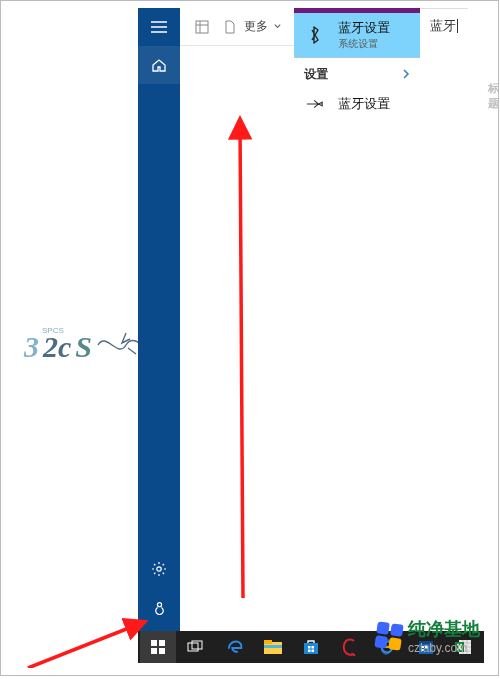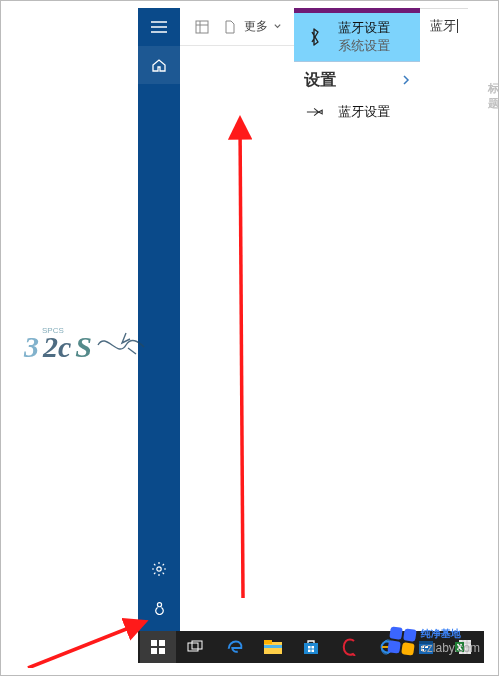--- a/index.html
+++ b/index.html
@@ -19,22 +19,22 @@
     .panel-header { height: 38px; border-bottom: 1px solid #e5e5e5; display: flex; align-items: center; padding: 0 8px; color: #666; }
     .hdr-icon { width: 28px; display: flex; align-items: center; justify-content: center; }
     .hdr-more { margin-left: auto; font-size: 12px; color: #444; padding-right: 4px; }
 
     .panel-body { flex: 1; overflow: hidden; }
     .section-label { font-size: 12px; color: #333; padding: 6px 10px; font-weight: 600; }
     .result { display: flex; align-items: center; padding: 6px 10px; gap: 12px; }
     .result.selected { background: #7dd3fc; border-top: 5px solid #701a75; border-bottom: 1px solid #a9c8e2; }
     .result .ico { width: 22px; display: flex; justify-content: center; color: #333; }
     .result .tx .t1 { font-size: 13px; color: #111; }
-    .result .tx .t2 { font-size: 13px; color: #5a5a5a; }
-    .sub-section { display: flex; align-items: center; padding: 8px 10px 6px 10px; font-size: 16px; color: #333; font-weight: 600; }
+    .result .tx .t2 { font-size: 10px; color: #5a5a5a; }
+    .sub-section { display: flex; align-items: center; padding: 8px 10px 6px 10px; font-size: 12px; color: #333; font-weight: 600; }
     .sub-section .chev { margin-left: auto; color: #3a7bbf; font-size: 11px; }
 
     .searchbox { height: 34px; border-top: 1px solid #ddd; display: flex; align-items: center; padding: 0 10px; font-size: 13px; color: #333; }
     .cursor { display: inline-block; width: 1px; height: 14px; background: #333; margin-left: 1px; vertical-align: -2px; }
 
     
     .taskbar { position: absolute; left: 130px; right: 8px; bottom: 8px; height: 32px; background: #1f1f1f; display: flex; align-items: center; padding: 0 2px; gap: 2px; }
     .tb-btn { width: 38px; height: 100%; display: flex; align-items: center; justify-content: center; color: #fff; }
     .tb-btn.active { background: #3a3a3a; }
 
@@ -43,21 +43,21 @@
 
     
     .wm1 { position: absolute; left: 16px; top: 320px; color: #8aa; opacity: 0.8; display: flex; align-items: center; gap: 4px; pointer-events: none; }
     .wm1 .b { font-family: Georgia, serif; font-style: italic; font-weight: bold; font-size: 30px; color: #64a0c0; position: relative; }
     .wm1 .s { position: absolute; font-size: 8px; color: #69a; }
     .wm1 .swirl { color: #234863; }
 
     .wm2 { position: absolute; right: 12px; bottom: 16px; display: flex; align-items: center; gap: 6px; pointer-events: none; }
     .wm2 .logo { width: 26px; height: 26px; display: grid; grid-template: 1fr 1fr / 1fr 1fr; gap: 2px; transform: rotate(8deg); }
     .wm2 .logo span { border-radius: 3px; }
-    .wm2 .tx1 { font-size: 10px; font-weight: bold; color: #3b82f6; }
+    .wm2 .tx1 { font-size: 18px; font-weight: bold; color: #15803d; }
     .wm2 .tx2 { font-size: 12px; color: #aaa; }
 
     
     .arrow { position: absolute; pointer-events: none; }
   </style>
 </head>
 <body>
 
 <div class="frame"></div>
 <div class="desktop">

